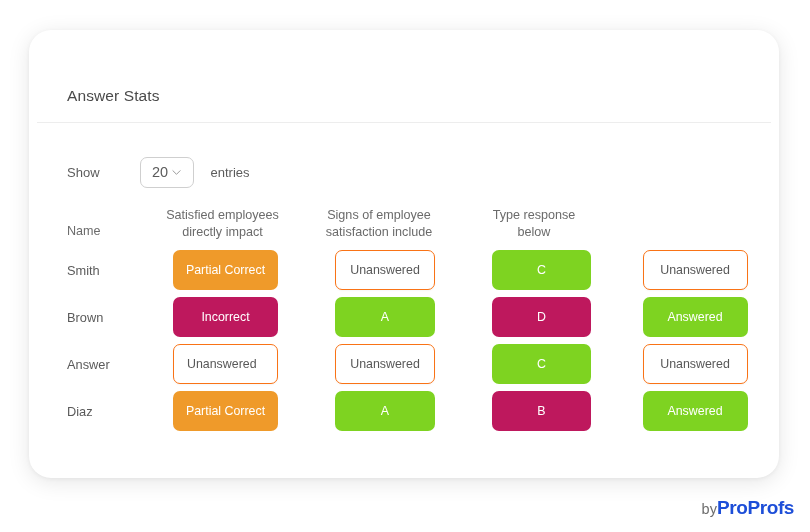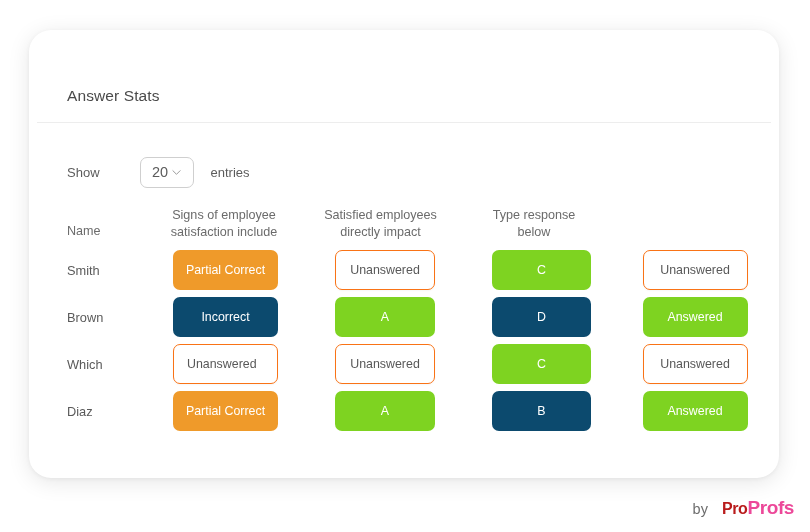--- a/index.html
+++ b/index.html
@@ -157,21 +157,21 @@
     box-sizing: border-box;
     cursor: default;
     white-space: nowrap;
   }
   .badge.w1 { width: 105px; }
   .badge.w2 { width: 100px; }
   .badge.w3 {  width: 99px; }
   .badge.w4 { width: 105px; }
 
   .badge.partial   { background: #ef9a2a; color: #ffffff; }
-  .badge.incorrect { background: #0c4a6e; color: #ffffff; }
+  .badge.incorrect { background: #be185d; color: #ffffff; }
   .badge.correct   { background: #7ed321; color: #ffffff; }
   .badge.none {
     background: #ffffff;
     color: #585858;
     border: 1px solid #f97316;
     box-shadow: 0 1px 2px rgba(0,0,0,0.035);
   }
   .badge.none.left {
     justify-content: flex-start;
     padding-left: 13px;
@@ -182,31 +182,31 @@
     position: absolute;
     right: 16px;
     top: 497px;
     display: flex;
     align-items: baseline;
     font-size: 16px;
   }
   .brand .by {
     color: #6d6d6d;
     font-size: 14.5px;
-    margin-right: 14px;
+    margin-right: 0;
     font-weight: normal;
   }
   .brand .pro {
-    color: #b91c1c;
+    color: #1d4ed8;
     font-weight: bold;
-    font-size: 16px;
+    font-size: 19px;
     letter-spacing: -0.4px;
   }
   .brand .profs {
-    color: #ec4899;
+    color: #1d4ed8;
     font-weight: bold;
     font-size: 19px;
     letter-spacing: -0.4px;
   }
 </style>
 </head>
 <body>
 
 <div id="screen">
 
@@ -228,27 +228,27 @@
       </div>
       <span class="entries-label post">entries</span>
     </div>
 
     <div class="table">
 
       <div class="trow header">
         <div class="cell c-name">
           <span class="th name-th">Name</span>
         </div>
+        <div class="cell c-3">
+          <span class="th">Satisfied employees
+directly impact</span>
+        </div>
         <div class="cell c-2">
           <span class="th">Signs of employee
 satisfaction include</span>
-        </div>
-        <div class="cell c-3">
-          <span class="th">Satisfied employees
-directly impact</span>
         </div>
         <div class="cell c-4">
           <span class="th">Type response
 below</span>
         </div>
       </div>
 
       <div id="tbody">
           <div class="trow body">
             <div class="cell c-name">
@@ -279,21 +279,21 @@
             </div>
             <div class="cell c-3">
               <div class="badge w3 incorrect">D</div>
             </div>
             <div class="cell c-4">
               <div class="badge w4 correct">Answered</div>
             </div>
           </div>
           <div class="trow body">
             <div class="cell c-name">
-              <span class="name-cell">Which</span>
+              <span class="name-cell">Answer</span>
             </div>
             <div class="cell c-1">
               <div class="badge w1 none left">Unanswered</div>
             </div>
             <div class="cell c-2">
               <div class="badge w2 none">Unanswered</div>
             </div>
             <div class="cell c-3">
               <div class="badge w3 correct">C</div>
             </div>

